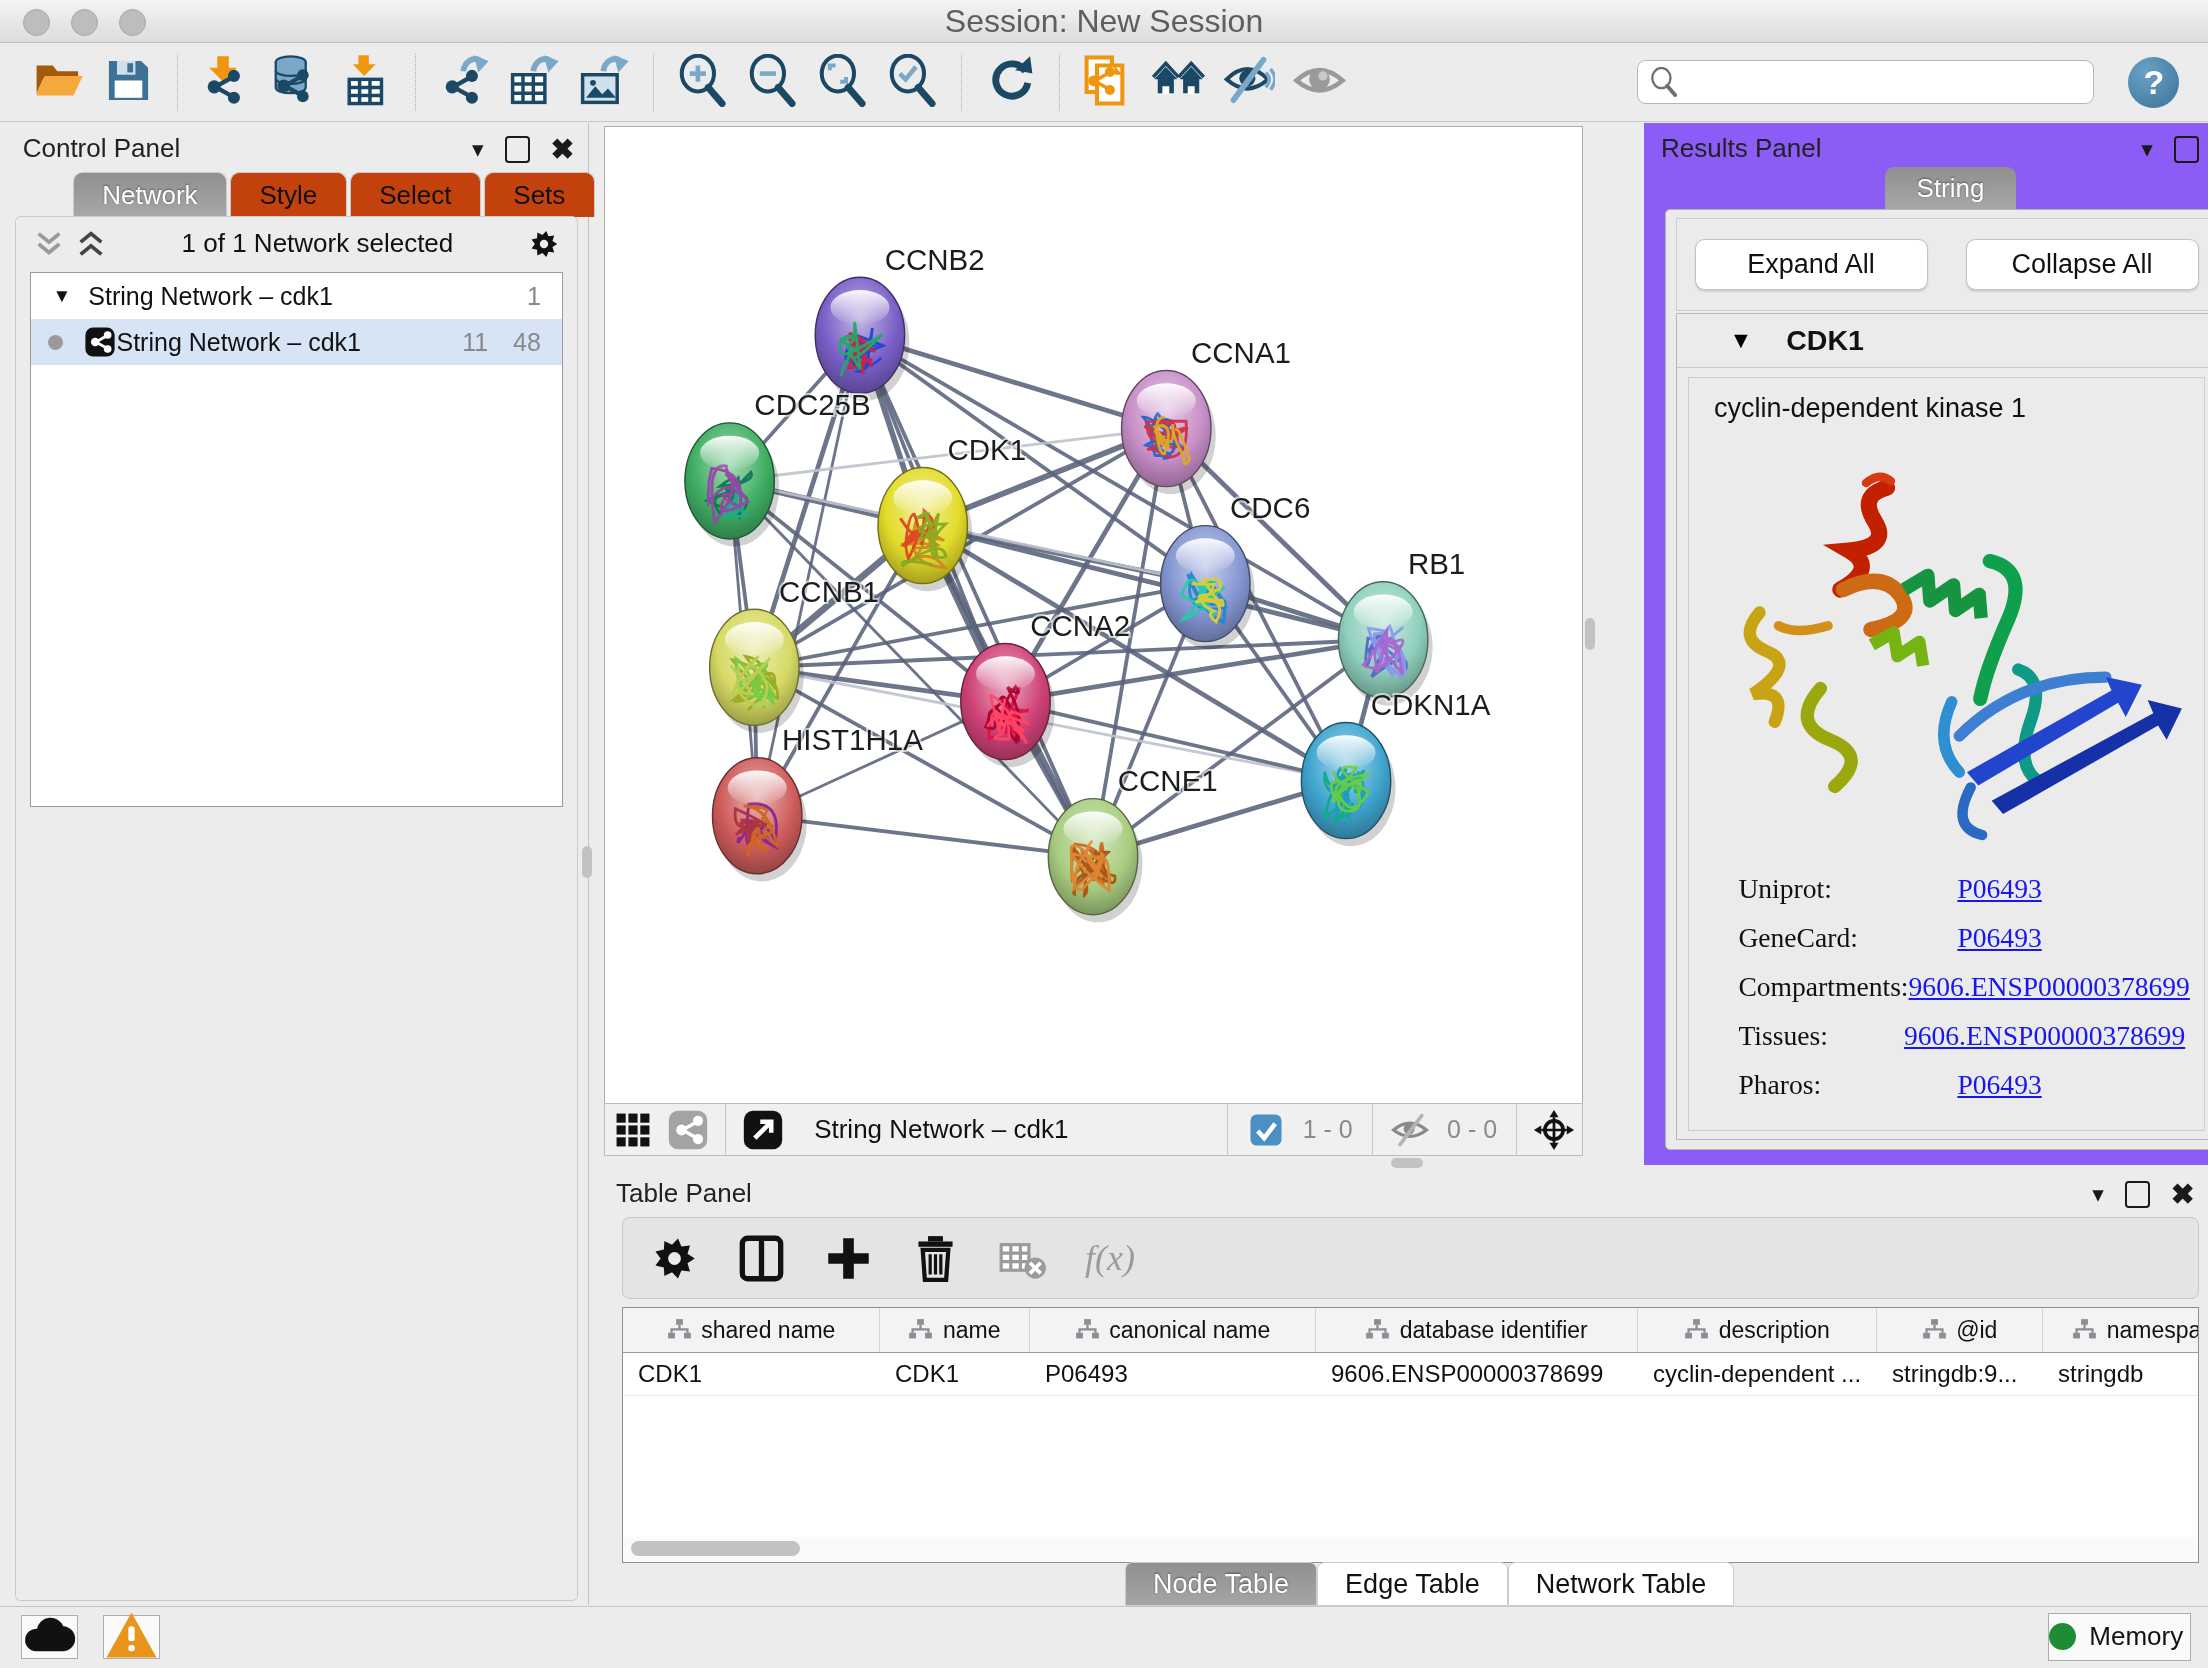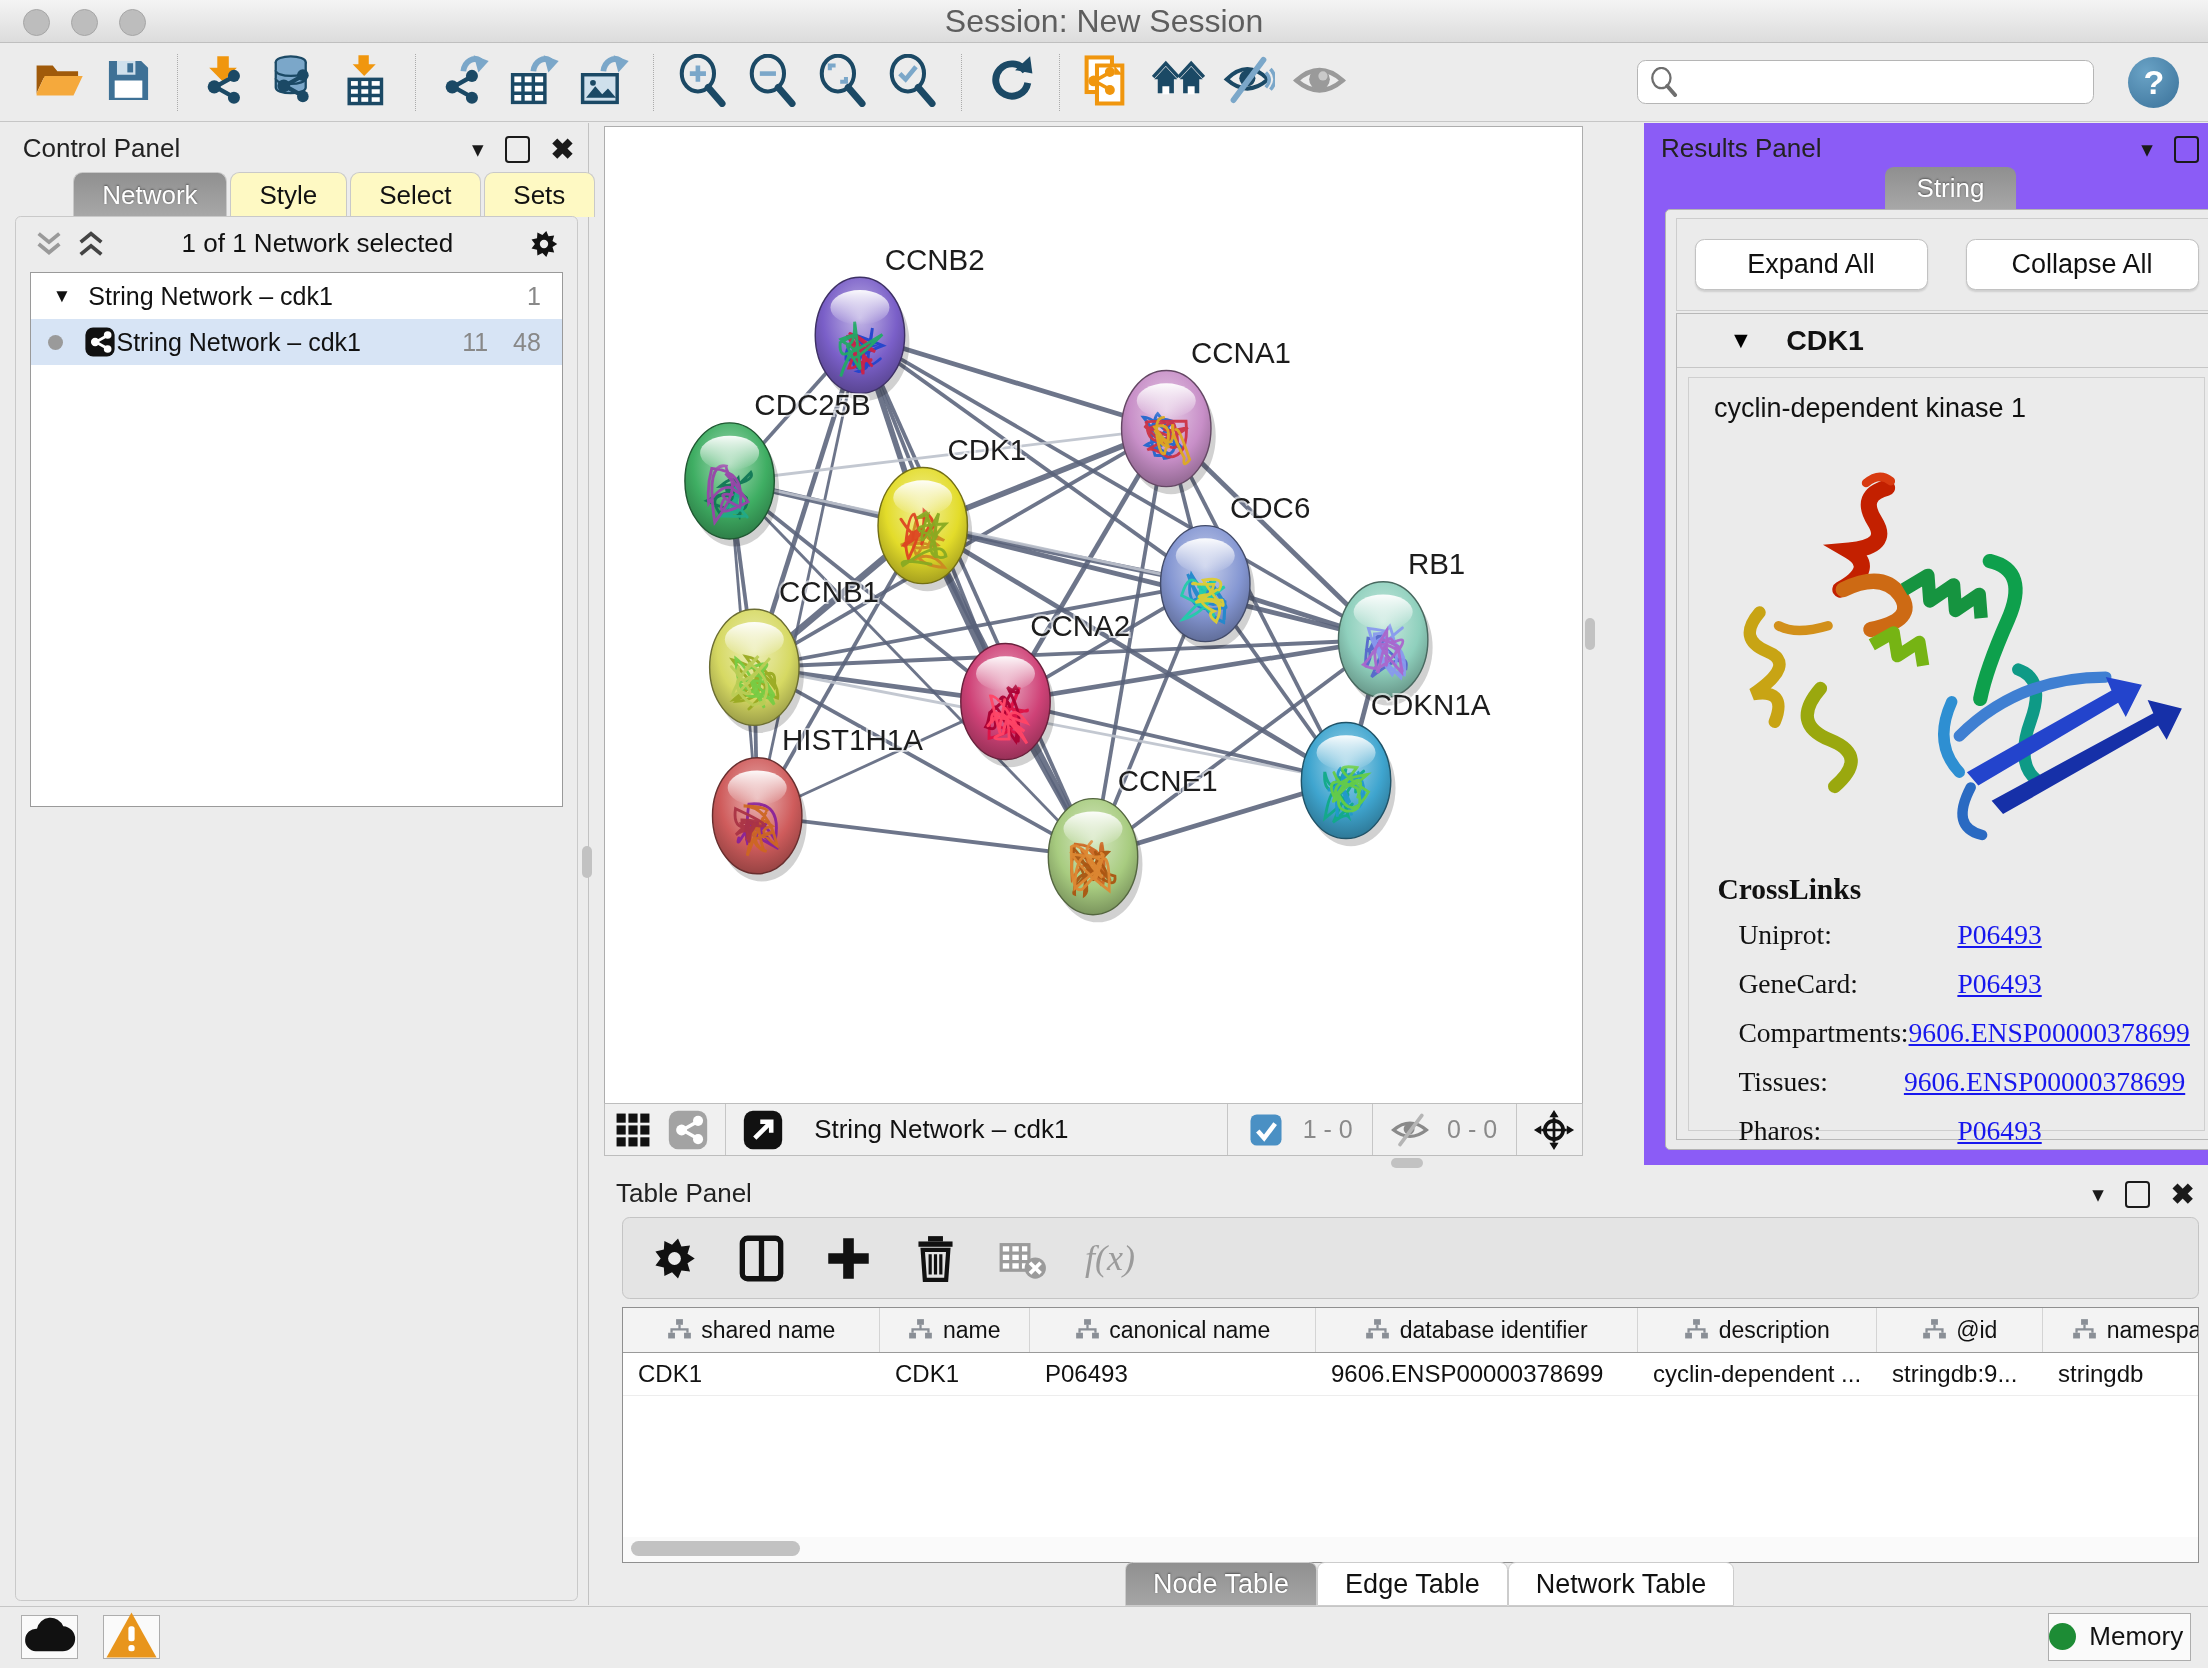--- a/index.html
+++ b/index.html
@@ -32,21 +32,21 @@
   .panel-head{position:absolute;left:17px;top:9.5px;font-size:26px;color:#222;}
   .panel-ctrl{position:absolute;right:13.3px;top:9.5px;display:flex;align-items:center;gap:21px;color:#1a1a1a;}
   .panel-ctrl .tri{font-size:23px;}
   .panel-ctrl .flo{width:21px;height:23px;border:2.9px solid #1a1a1a;border-radius:3.8px;}
   .panel-ctrl .clo{font-size:28.5px;font-weight:bold;}
 
   
   .control-panel{position:absolute;left:5.7px;top:123px;width:582px;bottom:63px;background:#ececec;
     border-right:1.9px solid #c2c2c2;}
   .cp-tabs{position:absolute;left:67px;top:49px;display:flex;}
-  .tab{height:44px;line-height:44px;padding:0 28.5px;font-size:26px;background:#fef9c3;color:#111;
+  .tab{height:44px;line-height:44px;padding:0 28.5px;font-size:26px;background:#c2410c;color:#111;
     border:1px solid #c9c9c9;border-bottom:none;border-radius:9.5px 9.5px 0 0;margin-right:2.9px;}
   .tab.sel{background:linear-gradient(#909090,#a8a8a8);color:#fff;text-shadow:0 -1px 1.9px #555;}
   .cp-body{position:absolute;left:9.5px;right:9.5px;top:93px;bottom:3.8px;background:#ececec;
     border:1px solid #c9c9c9;border-radius:5.7px;}
   .cp-toolrow{position:absolute;left:0;right:0;top:0;height:53px;display:flex;align-items:center;}
   .cp-toolrow svg{width:32px;height:28.5px;}
   .cp-status{flex:1;text-align:center;font-size:26px;color:#111;}
   .cp-tree{position:absolute;left:14.3px;right:14.3px;top:55px;height:533px;background:#fff;
     border:1.9px solid #9a9a9a;}
   .tree-row{height:46px;display:flex;align-items:center;font-size:25px;color:#111;}
@@ -683,21 +683,20 @@
             <path d="M152 210l23-13 4 25 23-15 4 25" stroke="#76b414" stroke-width="13" fill="none" stroke-linejoin="round"></path>
             <path d="M276 122q42 10 19 62t-29 83" stroke="#0ea04c" stroke-width="15" fill="none" stroke-linecap="round"></path>
             <path d="M306 236q29 10 13 54t6 62" stroke="#0e9a86" stroke-width="13" fill="none" stroke-linecap="round"></path>
             <path d="M244 306q62-62 154-62" stroke="#3f7fd2" stroke-width="12" fill="none" stroke-linecap="round"></path>
             <polygon points="252,344 404,258 398,244 436,252 419,286 411,271 264,358" fill="#2344cc"></polygon>
             <polygon points="278,374 448,282 442,268 478,277 462,310 453,295 290,388" fill="#1630a8"></polygon>
             <path d="M256 360q-22 42 12 50" stroke="#2a6ac2" stroke-width="11" fill="none" stroke-linecap="round"></path>
             <path d="M236 270q-20 44 8 74" stroke="#2e8fd2" stroke-width="12" fill="none" stroke-linecap="round"></path>
           </svg>
           <div class="crosslinks">
-            <div class="cl-title">CrossLinks</div>
             <div id="cl-rows">
                 <div class="cl-row">
                   <span class="lbl">Uniprot:</span>
                   <a href="#">P06493</a>
                 </div>
                 <div class="cl-row">
                   <span class="lbl">GeneCard:</span>
                   <a href="#">P06493</a>
                 </div>
                 <div class="cl-row">

